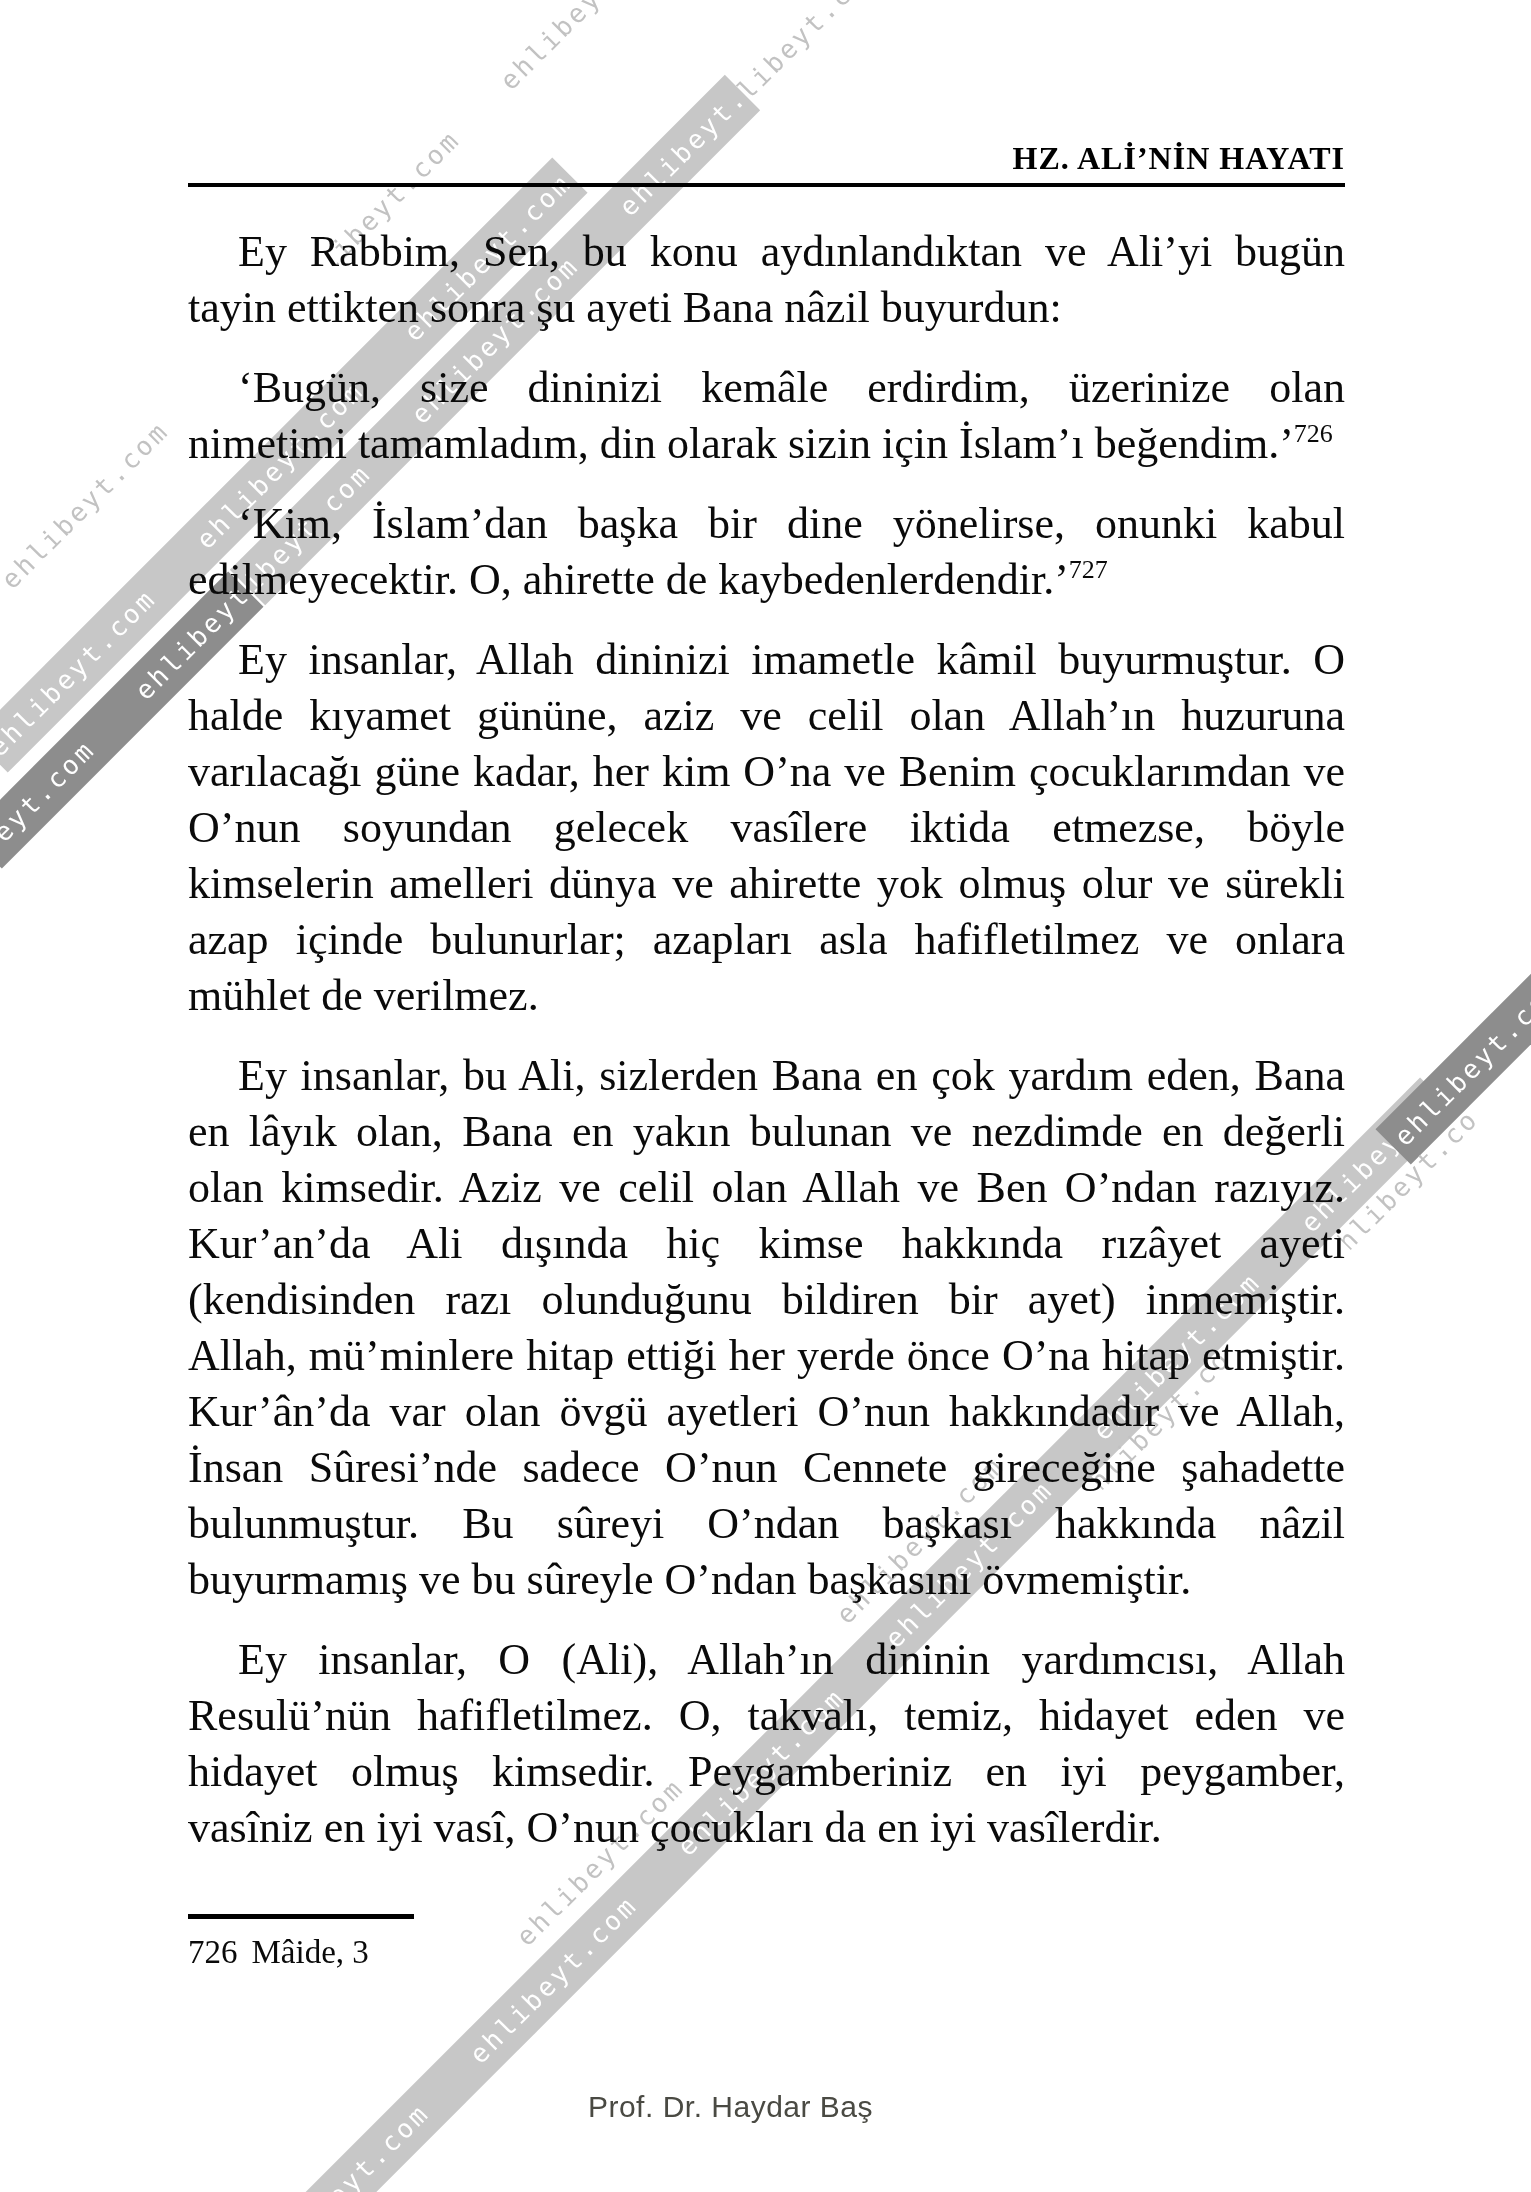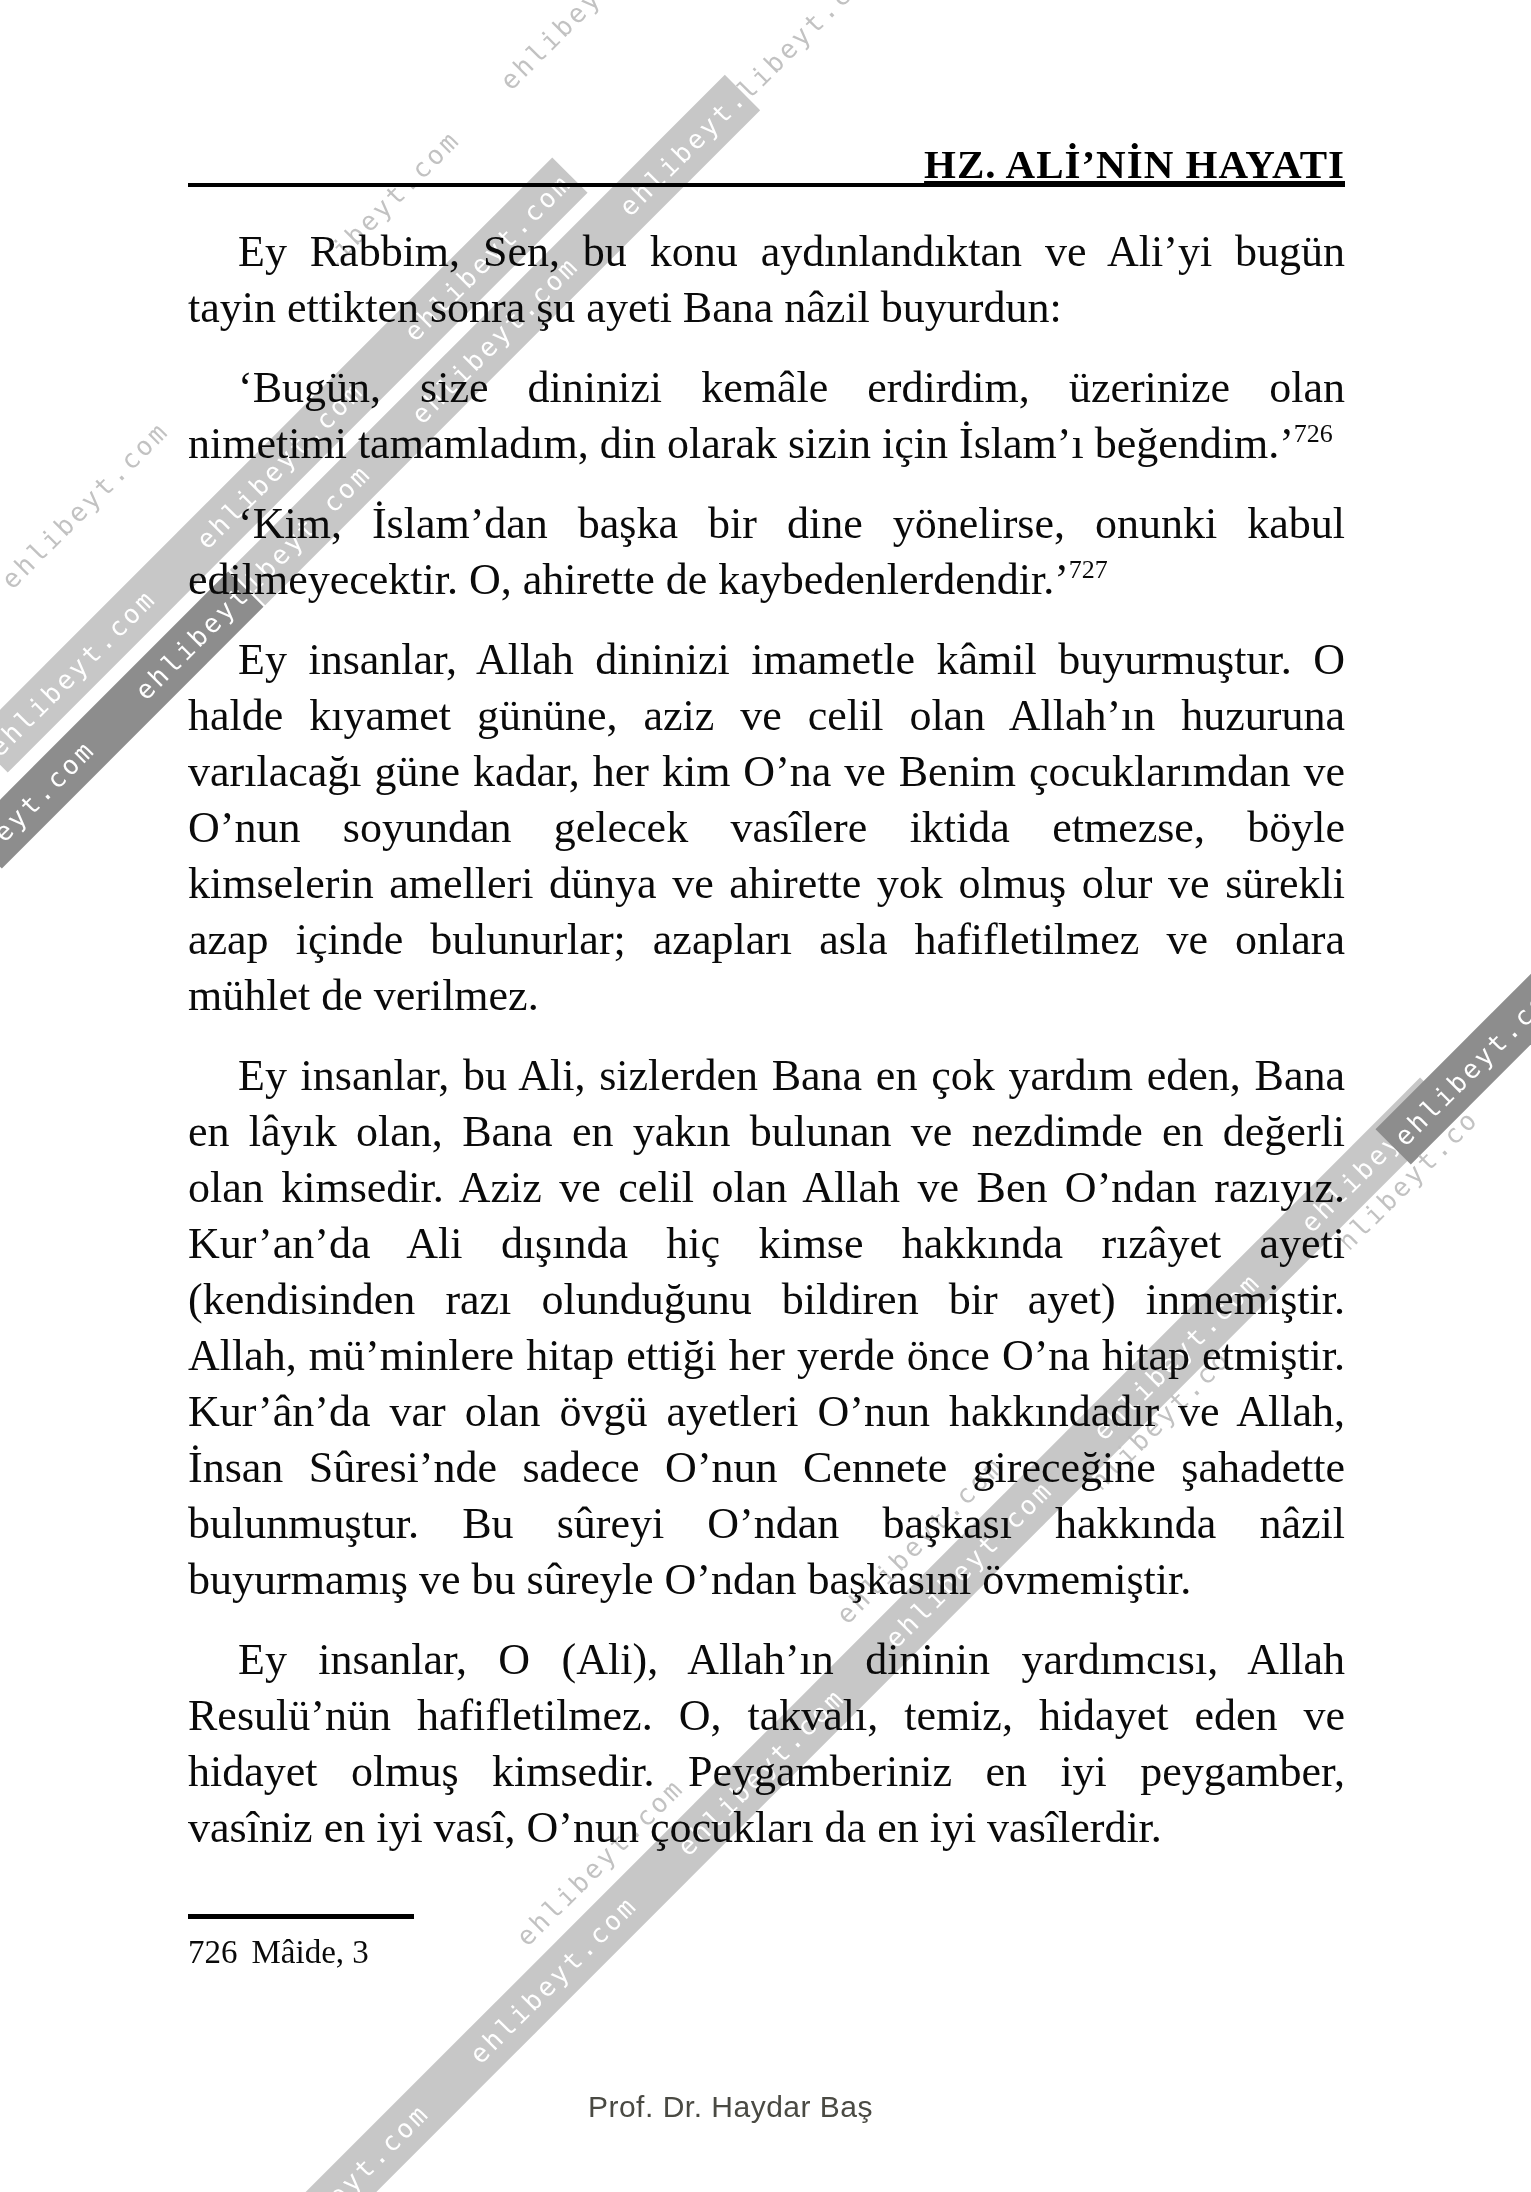--- a/index.html
+++ b/index.html
@@ -22,21 +22,21 @@
     pointer-events:none;
   }
   .wm.band{height:50px;color:#ffffff;}
   .wm.band.light{background:#c7c7c7;}
   .wm.band.dark{background:#8d8d8d;}
   .wm.txt{height:40px;color:#c2c2c2;background:transparent;}
   
   .content{position:absolute;inset:0;z-index:2;}
   .running-header{
     position:absolute;top:140px;right:186px;
-    font-size:41px;font-weight:bold;letter-spacing:1px;color:#000;text-decoration:underline;
+    font-size:32px;font-weight:bold;letter-spacing:1px;color:#000;
   }
   .header-rule{
     position:absolute;top:183px;left:188px;right:186px;height:4px;background:#000;
   }
   .article{
     position:absolute;top:224px;left:188px;right:186px;height:1686px;
     overflow:hidden;
     font-size:44px;line-height:56px;color:#0a0a0a;
     text-align:justify;
   }

